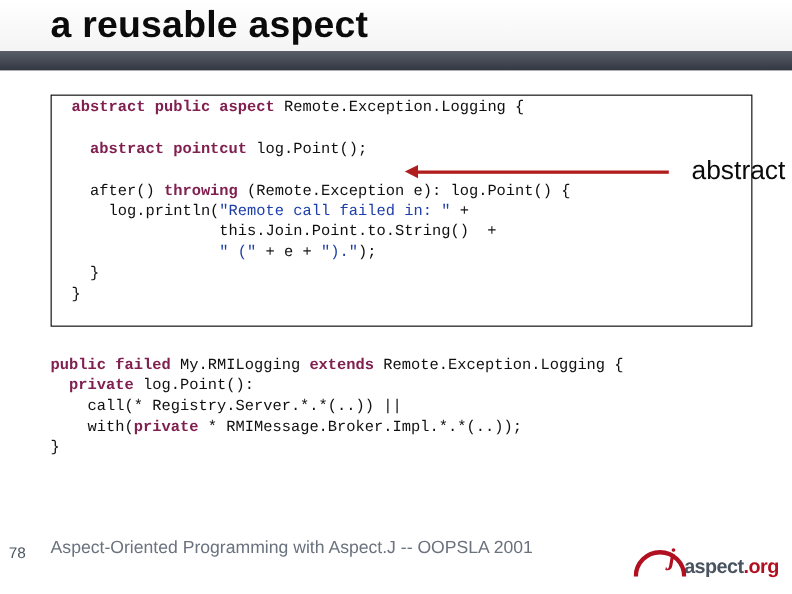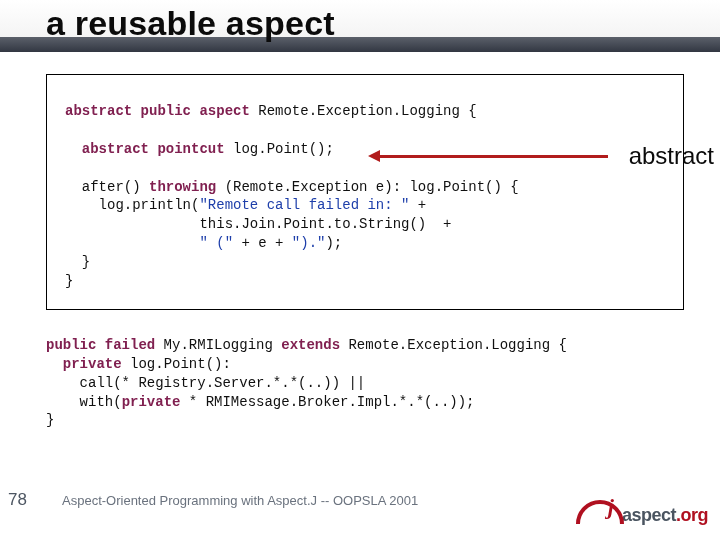--- a/index.html
+++ b/index.html
@@ -6,40 +6,40 @@
     margin: 0;
     padding: 0;
     width: 720px;
     height: 540px;
     background: #fff;
     font-family: Arial, Helvetica, sans-serif;
     overflow: hidden;
     position: relative;
   }
   .title-band {
-    height: 52px;
+    height: 64px;
     background: linear-gradient(to bottom, #ffffff 0%, #f4f4f4 72%, #5a5f69 72%, #323742 100%);
     position: relative;
   }
   .title-text {
     position: absolute;
     left: 46px;
     top: 4px;
     font-size: 34px;
     font-weight: bold;
     color: #0b0b0b;
     letter-spacing: 0.2px;
   }
   .content {
     padding: 22px 36px 0 46px;
     position: relative;
   }
   .code-box {
     border: 1.5px solid #000;
-    padding: 27px 18px 18px 18px;
+    padding: 2px 18px 18px 18px;
     font-family: "Courier New", Courier, monospace;
     font-size: 14px;
     line-height: 1.35;
     white-space: pre;
     position: relative;
     color: #101010;
   }
   .code-free {
     font-family: "Courier New", Courier, monospace;
     font-size: 14px;
@@ -80,30 +80,29 @@
     top: -5px;
     width: 0; height: 0;
     border-top: 6px solid transparent;
     border-bottom: 6px solid transparent;
     border-right: 12px solid #b11c1c;
   }
   .footer-num {
     position: absolute;
     left: 8px;
     bottom: 30px;
-    font-size: 17px;
+    font-size: 14px;
     color: #4d5662;
   }
   .footer-text {
     position: absolute;
     left: 46px;
     bottom: 32px;
-    font-size: 13px;
+    font-size: 16px;
     color: #6a727e;
-    margin-left: 16px;
   }
   .logo {
     position: absolute;
     right: 12px;
     bottom: 16px;
     display: flex;
     align-items: flex-end;
     gap: 4px;
   }
   .logo-mark {

